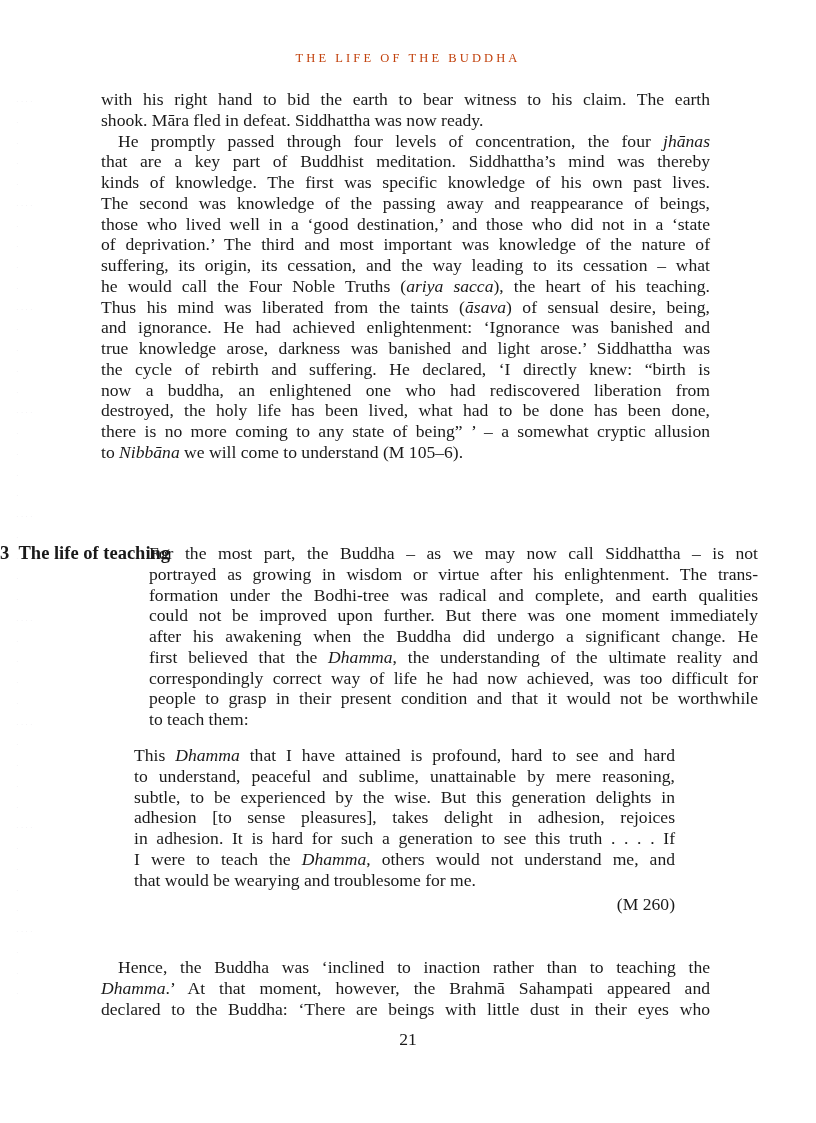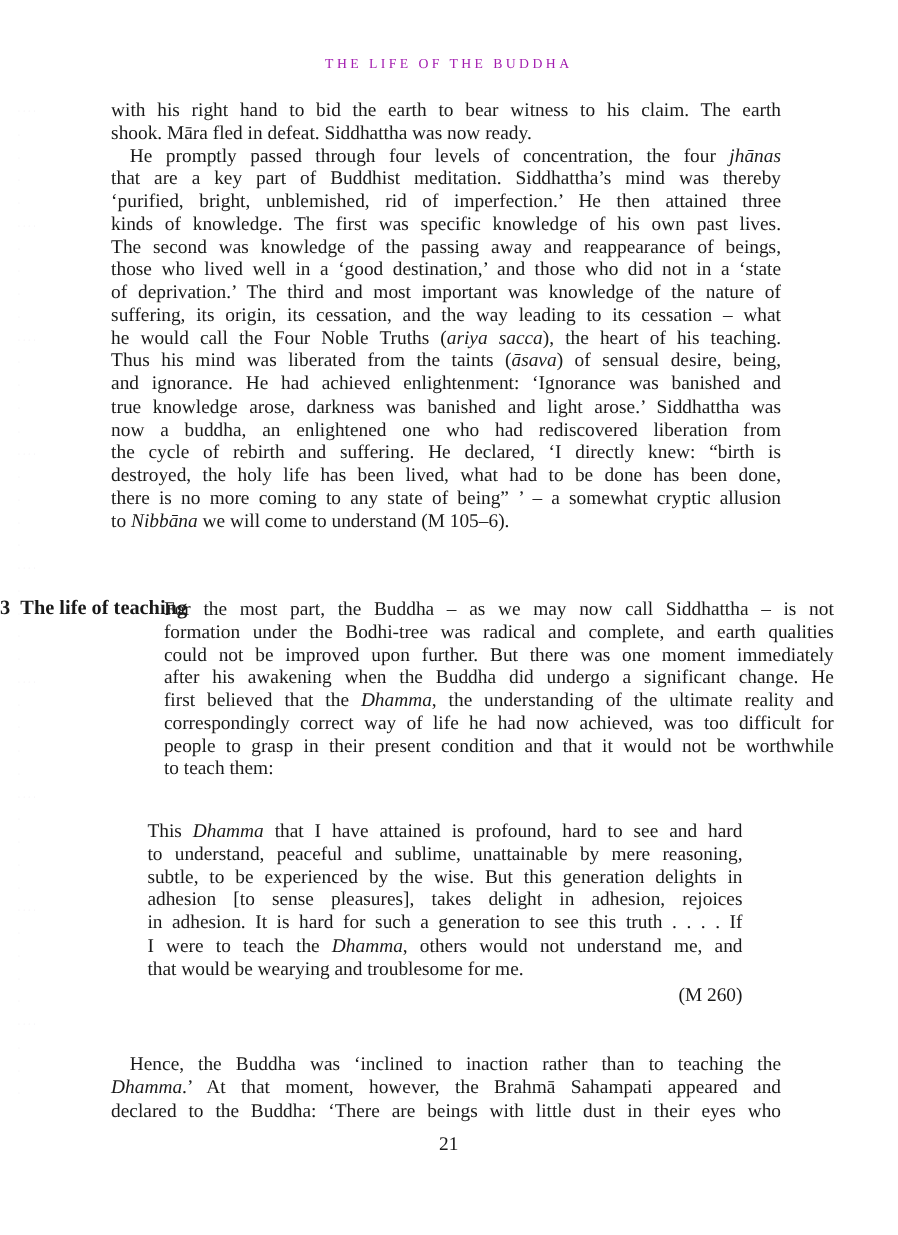--- a/index.html
+++ b/index.html
@@ -1,19 +1,19 @@
 <!DOCTYPE html>
 <html><head>
 <meta charset="utf-8">
 <style>
   html, body { margin: 0; padding: 0; background: #ffffff; }
   body { width: 816px; height: 1123px; position: relative; overflow: hidden;
          font-family: "Liberation Serif", "DejaVu Serif", serif; color: #1a1a1a; }
   .running-head { position: absolute; top: 51px; left: 0; width: 816px; text-align: center;
-                  font-size: 12.5px; letter-spacing: 3.1px; color: #a21caf; }
+                  font-size: 12.5px; letter-spacing: 3.1px; color: #c2410c; }
   .block { position: absolute; left: 101px; width: 609px; }
   .line { display: block; height: 20.75px; line-height: 20.75px; font-size: 17.6px;
           text-align: justify; text-align-last: justify; white-space: nowrap; overflow: visible; }
   .line.last { text-align-last: left; }
   .line.indent { padding-left: 17px; }
   .line i { font-style: italic; }
   .heading { position: absolute; top: 511px; left: 0; width: 676px; text-align: left;
              font-weight: bold; font-size: 18.5px; margin-top: 32px; }
   .quote { position: absolute; left: 134px; width: 541px; }
   .cite { position: absolute; top: 894px; left: 134px; width: 541px; text-align: right;
@@ -74,43 +74,43 @@
 
 <div class="running-head">THE LIFE OF THE BUDDHA</div>
 
 <div class="block" style="top:89px;">
     <span class="line">with his right hand to bid the earth to bear witness to his claim. The earth</span>
     <span class="line last">shook. Māra fled in defeat. Siddhattha was now ready.</span>
   </div>
 <div class="block" style="top:130.5px;">
     <span class="line indent">He promptly passed through four levels of concentration, the four <i>jhānas</i></span>
     <span class="line">that are a key part of Buddhist meditation. Siddhattha’s mind was thereby</span>
-    <span class="line">‘purified, bright, unblemished, rid of imperfection.’ He then attained three</span>
     <span class="line">kinds of knowledge. The first was specific knowledge of his own past lives.</span>
     <span class="line">The second was knowledge of the passing away and reappearance of beings,</span>
     <span class="line">those who lived well in a ‘good destination,’ and those who did not in a ‘state</span>
     <span class="line">of deprivation.’ The third and most important was knowledge of the nature of</span>
     <span class="line">suffering, its origin, its cessation, and the way leading to its cessation – what</span>
     <span class="line">he would call the Four Noble Truths (<i>ariya sacca</i>), the heart of his teaching.</span>
     <span class="line">Thus his mind was liberated from the taints (<i>āsava</i>) of sensual desire, being,</span>
     <span class="line">and ignorance. He had achieved enlightenment: ‘Ignorance was banished and</span>
     <span class="line">true knowledge arose, darkness was banished and light arose.’ Siddhattha was</span>
+    <span class="line">the cycle of rebirth and suffering. He declared, ‘I directly knew: “birth is</span>
     <span class="line">now a buddha, an enlightened one who had rediscovered liberation from</span>
-    <span class="line">the cycle of rebirth and suffering. He declared, ‘I directly knew: “birth is</span>
     <span class="line">destroyed, the holy life has been lived, what had to be done has been done,</span>
     <span class="line">there is no more coming to any state of being” ’ – a somewhat cryptic allusion</span>
     <span class="line last">to <i>Nibbāna</i> we will come to understand (M 105–6).</span>
   </div>
 
 <div class="heading">
   <span>3</span>&nbsp;&nbsp;<span>The life of teaching</span>
 </div>
 
 <div class="block" style="top:543px;margin-left:48px;">
     <span class="line">For the most part, the Buddha – as we may now call Siddhattha – is not</span>
+    <span class="line">portrayed as growing in wisdom or virtue after his enlightenment. The trans-</span>
     <span class="line">formation under the Bodhi-tree was radical and complete, and earth qualities</span>
     <span class="line">could not be improved upon further. But there was one moment immediately</span>
     <span class="line">after his awakening when the Buddha did undergo a significant change. He</span>
     <span class="line">first believed that the <i>Dhamma</i>, the understanding of the ultimate reality and</span>
     <span class="line">correspondingly correct way of life he had now achieved, was too difficult for</span>
     <span class="line">people to grasp in their present condition and that it would not be worthwhile</span>
     <span class="line last">to teach them:</span>
   </div>
 
 <div class="quote" style="top:745px;">

